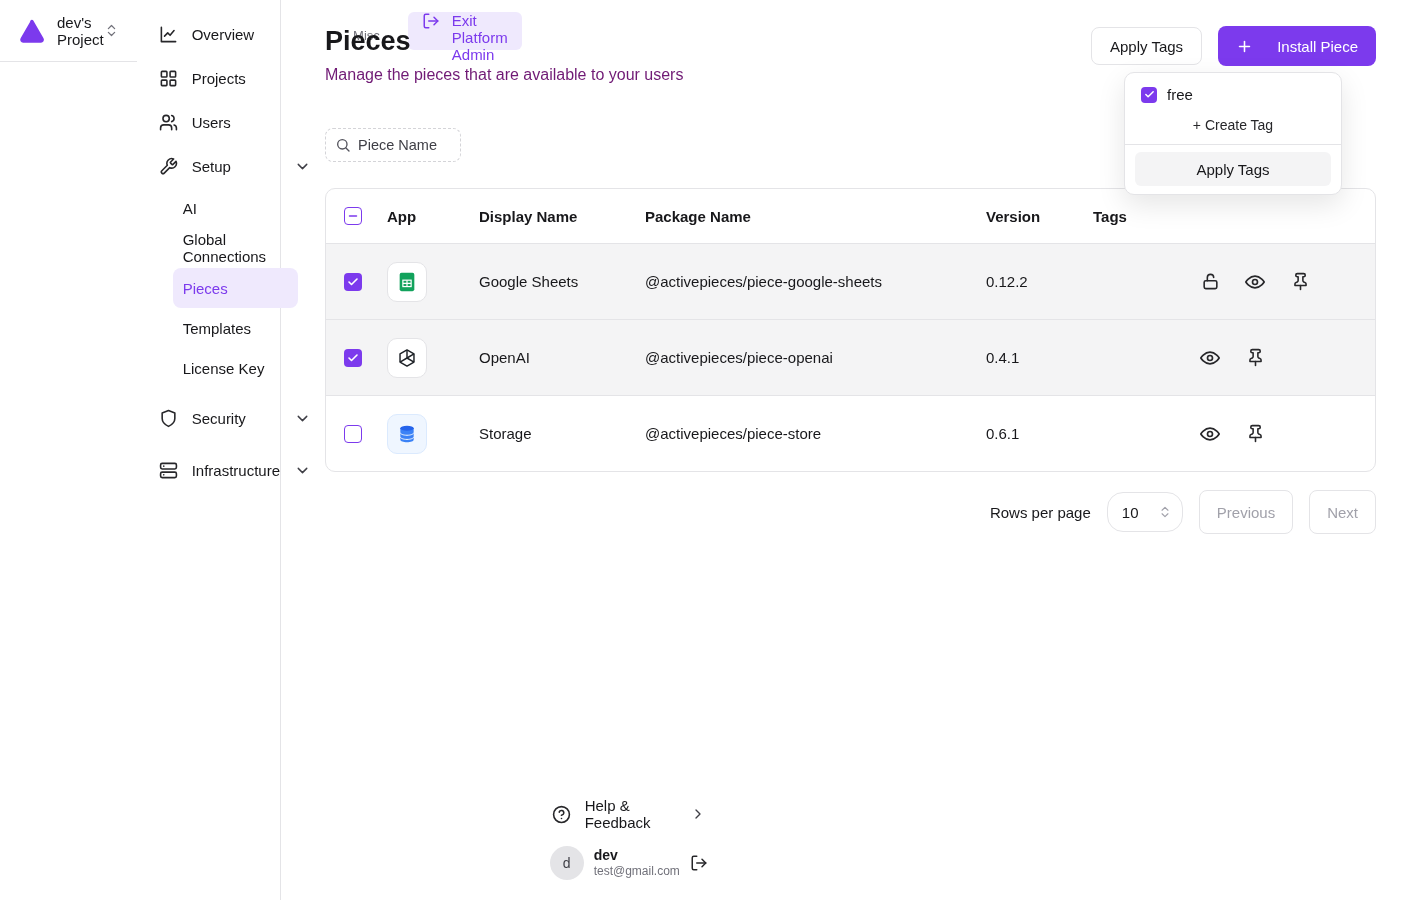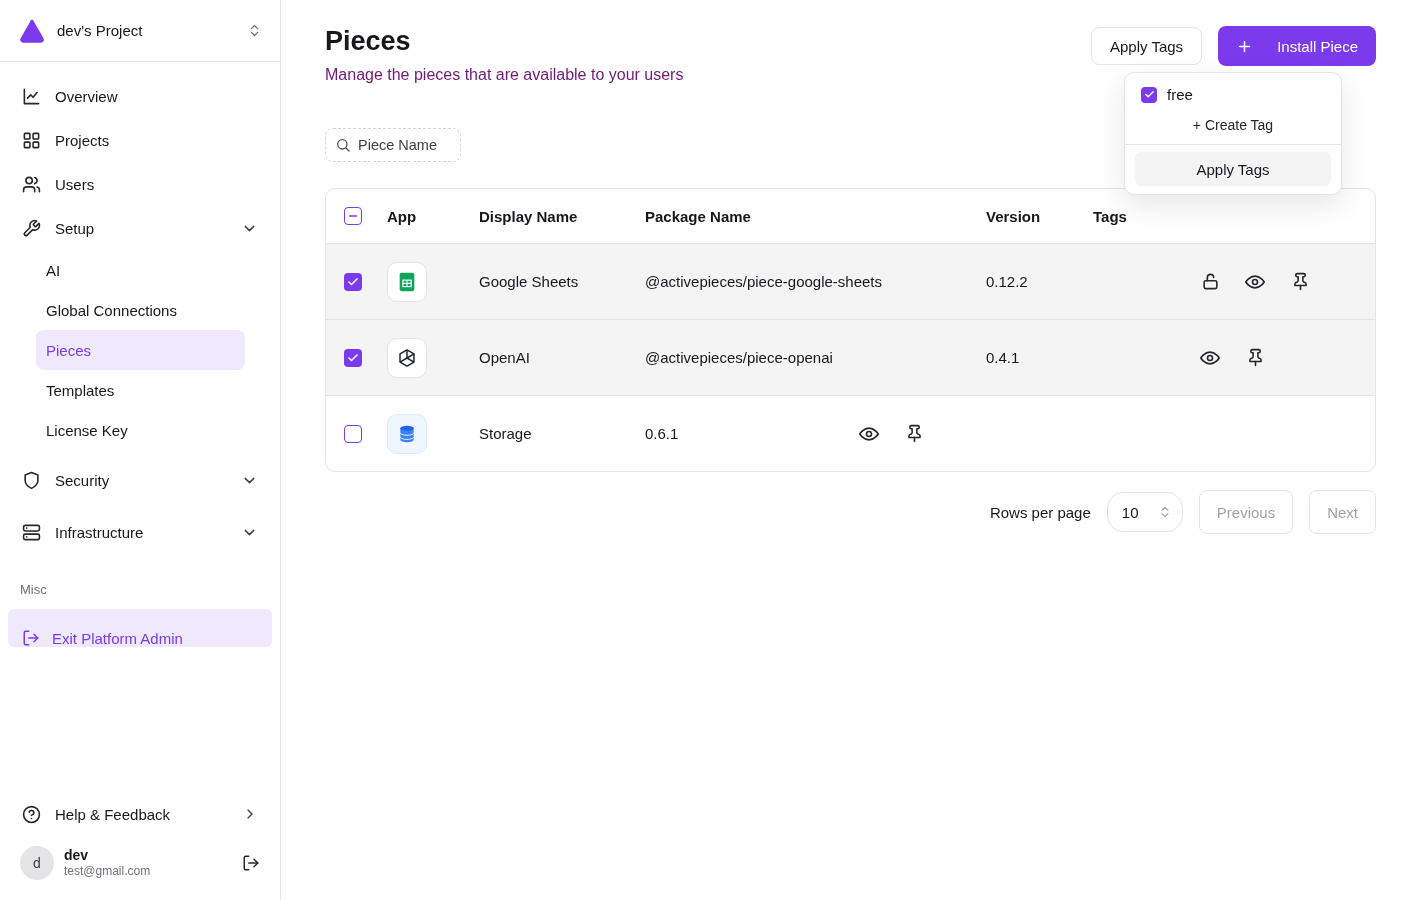--- a/index.html
+++ b/index.html
@@ -12,32 +12,32 @@
   }
   *{box-sizing:border-box}
   html,body{margin:0;padding:0}
   body{
     width:1420px;height:900px;overflow:hidden;display:flex;
     font-family:"Liberation Sans",sans-serif;color:var(--text);background:#fff;
   }
   svg{display:block}
 
   
-  .sidebar{width:281px;min-width:281px;border-right:1px solid var(--border);display:flex;flex-direction:column;height:100%}
+  .sidebar{width:281px;min-width:281px;border-right:1px solid var(--border);display:flex;height:100%}
   .sb-header{height:62px;display:flex;align-items:center;padding:0 18px;border-bottom:1px solid var(--border)}
   .sb-header .proj-name{margin-left:12px;font-size:15px;flex:1}
   .sb-header .chevs{color:#71717a}
   .sb-nav{padding:12px 12px 0}
   .nav-item{height:44px;display:flex;align-items:center;gap:14px;padding:0 10px;border-radius:6px;font-size:15px;cursor:pointer}
   .nav-item .nico{color:#27272a}
   .nav-item .chev{margin-left:auto;color:#3f3f46}
   .sub-item{height:40px;display:flex;align-items:center;margin:0 23px 0 24px;padding-left:10px;border-radius:8px;font-size:15px;cursor:pointer}
   .sub-item.active{background:var(--accent-light);color:var(--accent)}
   .misc-label{margin-top:28px;padding:0 20px;font-size:13px;color:var(--muted)}
-  .exit-item{margin:12px 8px 0;background:var(--accent-light);border-radius:6px;height:38px;display:flex;align-items:flex-end;gap:12px;padding:0 14px;color:var(--accent);font-size:15px;cursor:pointer}
+  .exit-item{margin:12px 8px 0;background:var(--accent-light);border-radius:6px;height:38px;display:flex;align-items:flex-start;gap:12px;padding:0 14px;color:var(--accent);font-size:15px;cursor:pointer}
   .sb-bottom{margin-top:auto;padding:0 12px 8px}
   .user-row{display:flex;align-items:center;gap:10px;padding:10px 8px 12px}
   .avatar{width:34px;height:34px;border-radius:50%;background:#e4e4e7;color:#3f3f46;font-size:14px;display:flex;align-items:center;justify-content:center}
   .user-name{font-size:14px;font-weight:700;line-height:1.25}
   .user-email{font-size:12px;color:var(--muted);line-height:1.25}
   .user-logout{margin-left:auto;color:#27272a;cursor:pointer}
 
   
   .main{flex:1;position:relative;padding:26px 44px 0}
   .page-header{display:flex;justify-content:space-between;align-items:flex-start}
@@ -402,20 +402,21 @@
         <span class="app-btn storage">
           <svg width="20" height="20" viewBox="0 0 24 24">
               <path d="M4 5v14c0 1.66 3.58 3 8 3s8-1.34 8-3V5" fill="#3b82f6"></path>
               <ellipse cx="12" cy="5" rx="8" ry="3" fill="#2563eb"></ellipse>
               <path d="M4 10.5c0 1.66 3.58 3 8 3s8-1.34 8-3" stroke="#eff6ff" stroke-width="1.2" fill="none"></path>
               <path d="M4 15.5c0 1.66 3.58 3 8 3s8-1.34 8-3" stroke="#eff6ff" stroke-width="1.2" fill="none"></path>
             </svg>
         </span>
       </div>
       <div class="c-name">Storage</div>
+      <div class="c-pkg">@activepieces/piece-store</div>
       <div class="c-version">0.6.1</div>
       <div class="c-tags"></div>
       <div class="c-actions">
         <button class="icon-btn">
             <svg width="20" height="20" viewBox="0 0 24 24" fill="none" stroke="currentColor" stroke-width="2" stroke-linecap="round" stroke-linejoin="round">
               <path d="M1 12s4-7 11-7 11 7 11 7-4 7-11 7-11-7-11-7z"></path>
               <circle cx="12" cy="12" r="3"></circle>
             </svg>
           </button>
         <button class="icon-btn">

